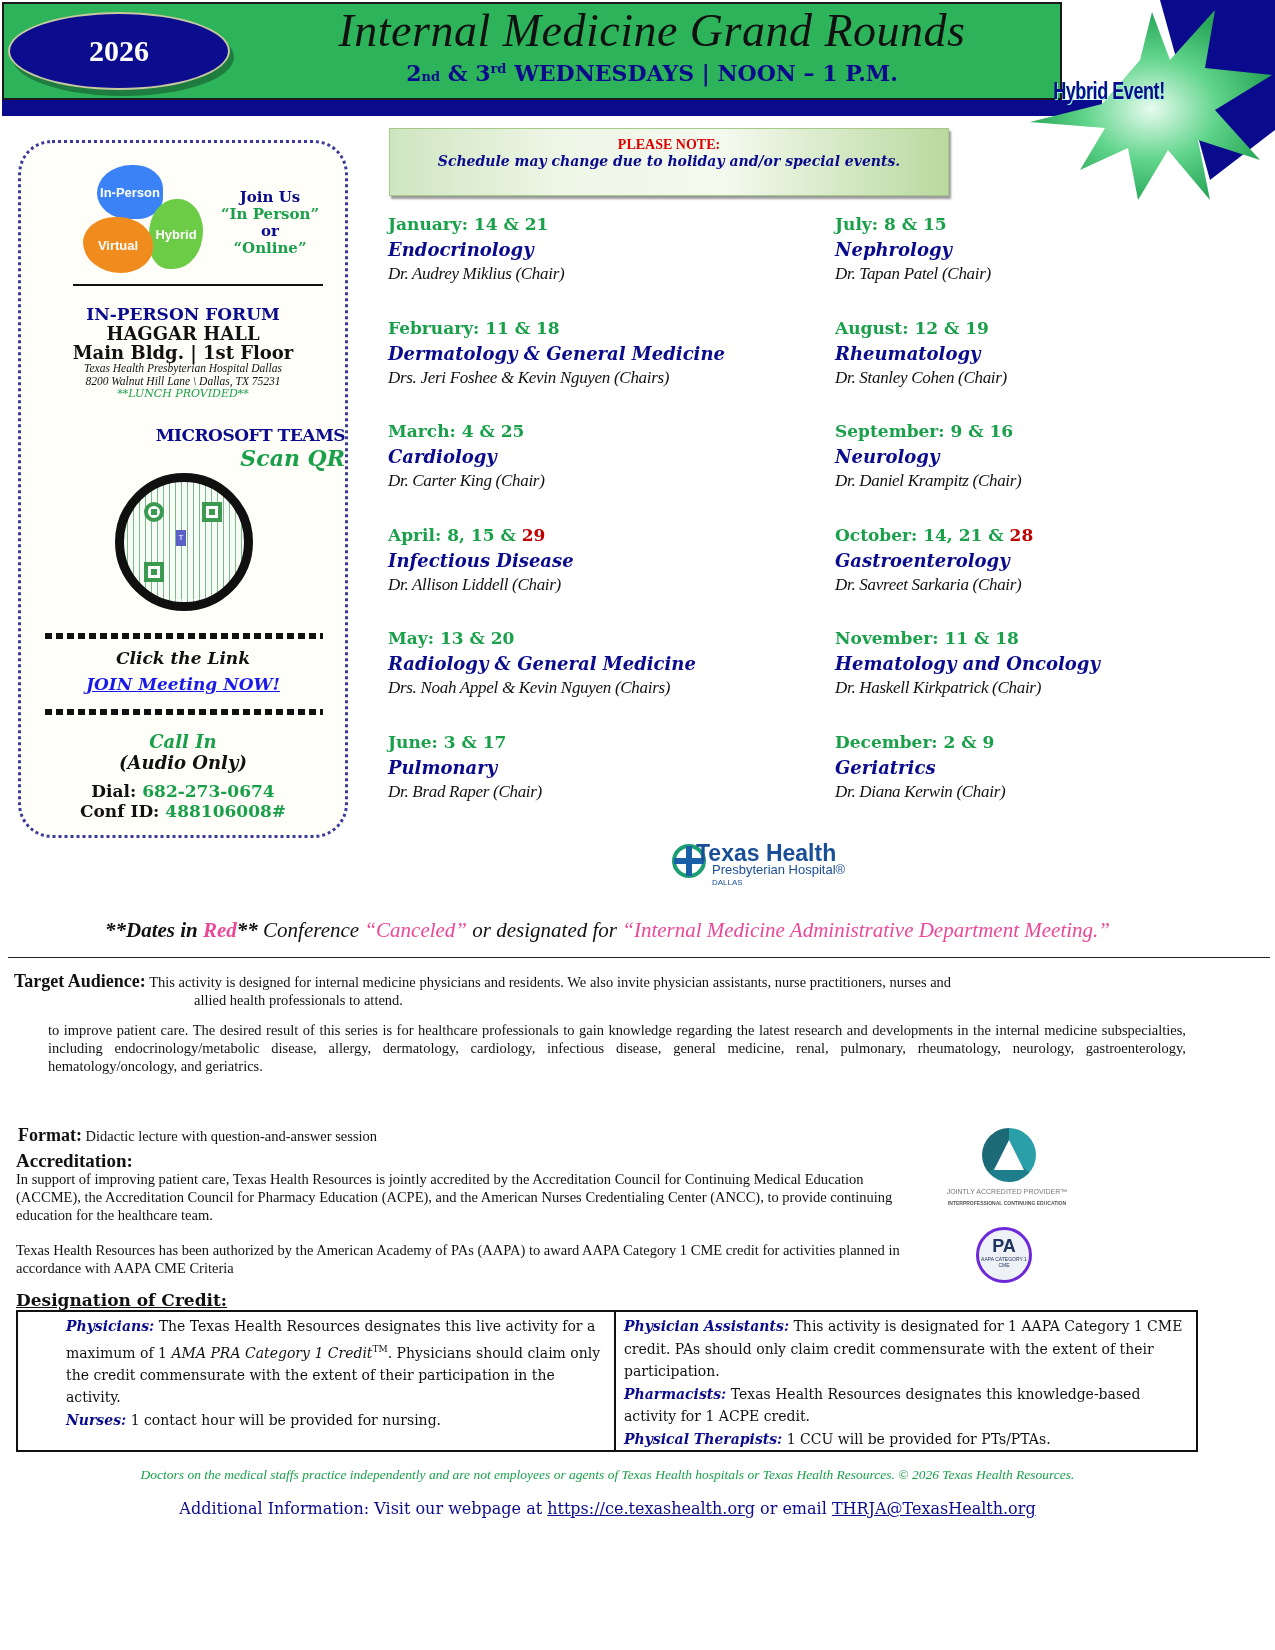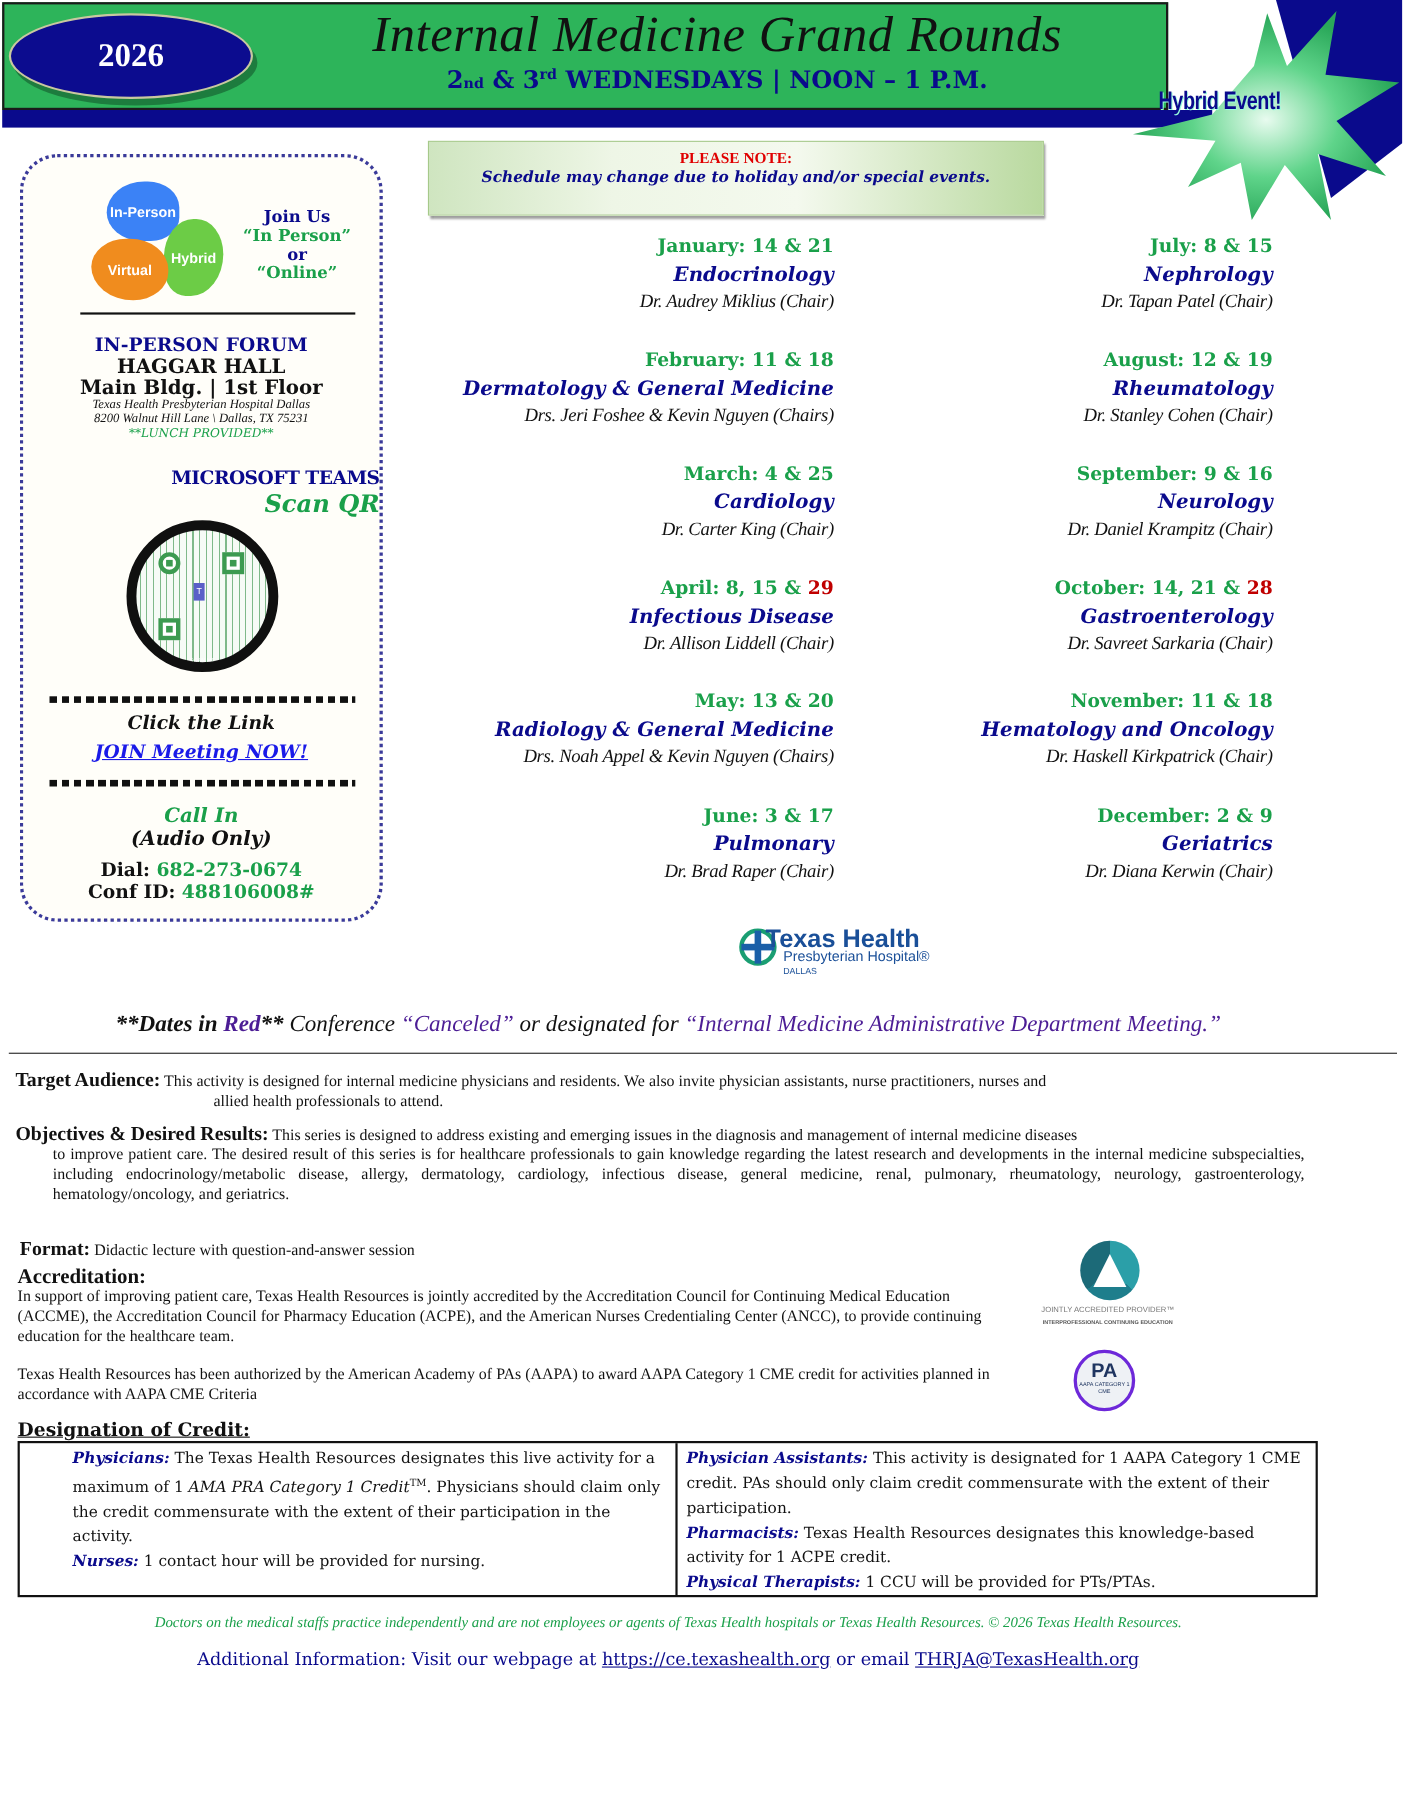--- a/index.html
+++ b/index.html
@@ -72,42 +72,42 @@
   .click { position: absolute; left: 0; top: 505px; width: 324px; text-align: center; font-weight: bold; font-style: italic; font-size: 17px; color: #111; }
   .joinlink { position: absolute; left: 0; top: 531px; width: 324px; text-align: center; font-weight: bold; font-style: italic; font-size: 17px; color: #1a1ae8; text-decoration: underline; }
   .callin { position: absolute; left: 0; top: 588px; width: 324px; text-align: center; font-weight: bold; font-style: italic; line-height: 21px; }
   .callin .c1 { color: #1aa04a; font-size: 18px; }
   .callin .c2 { color: #111; font-size: 18px; }
   .dial { position: absolute; left: 0; top: 638px; width: 324px; text-align: center; font-weight: bold; font-size: 17px; line-height: 20px; }
   .dial .lbl { color: #111; }
   .dial .val { color: #1aa04a; }
 
   
-  .col { position: absolute; top: 212px; text-align: right; }
+  .col { position: absolute; top: 212px; text-align: left; }
   .col.left { left: 388px; width: 370px; }
   .col.right { left: 835px; width: 322px; }
   .event { height: 103.6px; }
   .event .date { color: #1aa04a; font-weight: bold; font-size: 17px; line-height: 25px; font-family: "DejaVu Serif", serif; }
   .event .date .red { color: #c00000; }
   .event .topic { color: #0a0a8c; font-weight: bold; font-style: italic; font-size: 18px; line-height: 25px; font-family: "DejaVu Serif", serif; }
   .event .chair { color: #111; font-style: italic; font-size: 17px; line-height: 24px; font-family: "Liberation Serif", serif; letter-spacing: -0.3px; }
 
   
   .thp-logo { position: absolute; left: 672px; top: 840px; width: 200px; height: 50px; }
   .thp-mark { position: absolute; left: 0; top: 4px; width: 34px; height: 34px; border: 4px solid #1a9e72; border-radius: 50%; }
   .thp-mark::before { content: ""; position: absolute; left: 10px; top: -2px; width: 6px; height: 30px; background: #1a5fa8; }
   .thp-mark::after { content: ""; position: absolute; left: -2px; top: 10px; width: 30px; height: 6px; background: #1a5fa8; }
   .thp-t1 { position: absolute; left: 24px; top: 0; font-family: "Liberation Sans", sans-serif; font-weight: bold; font-size: 23px; color: #1a4f98; }
   .thp-t2 { position: absolute; left: 40px; top: 22px; font-family: "Liberation Sans", sans-serif; font-size: 13px; color: #1a4f98; }
   .thp-t3 { position: absolute; left: 40px; top: 38px; font-family: "Liberation Sans", sans-serif; font-size: 8px; color: #1a4f98; }
 
   
   .reddates { position: absolute; left: 0; top: 918px; width: 1215px; text-align: center; font-family: "Liberation Serif", serif; font-style: italic; font-size: 21px; color: #111; }
   .reddates b { font-weight: bold; }
-  .reddates .r { color: #4c1d95; }
+  .reddates .r { color: #ec4899; }
   .hr { position: absolute; left: 8px; top: 957px; width: 1262px; height: 1px; background: #222; }
 
   
   .info { position: absolute; font-family: "Liberation Serif", serif; font-size: 14.5px; color: #111; line-height: 18px; }
   .info .h { font-weight: bold; font-size: 18px; }
   .ta { left: 14px; top: 972px; width: 1180px; }
   .ta .cont { padding-left: 180px; }
   .obj { left: 14px; top: 1021px; width: 1172px; text-align: justify; }
   .obj .cont { padding-left: 34px; text-align: justify; }
   .fmt { left: 18px; top: 1126px; width: 700px; }
@@ -289,21 +289,20 @@
 
 <div class="reddates"><b>**</b><b>Dates in </b><b class="r">Red</b><b>**</b><span> Conference </span><span class="r">“Canceled”</span><span> or designated for </span><span class="r">“Internal Medicine Administrative Department Meeting.”</span></div>
 <div class="hr"></div>
 
 <div class="info ta">
   <div><span class="h">Target Audience:</span><span> This activity is designed for internal medicine physicians and residents.  We also invite physician assistants, nurse practitioners, nurses and</span></div>
   <div class="cont">allied health professionals to attend.</div>
 </div>
 
 <div class="info obj">
-  <div><span class="h">Objectives &amp; Desired Results:</span><span> This series is designed to address existing and emerging issues in the diagnosis and management of internal medicine diseases</span></div>
   <div class="cont">to improve patient care. The desired result of this series is for healthcare professionals to gain knowledge regarding the latest research and developments in the internal medicine subspecialties, including endocrinology/metabolic disease, allergy, dermatology, cardiology, infectious disease, general medicine, renal, pulmonary, rheumatology, neurology, gastroenterology, hematology/oncology, and geriatrics.</div>
 </div>
 
 <div class="info fmt">
   <span class="h">Format:</span><span> Didactic lecture with question-and-answer session</span>
 </div>
 
 <div class="info acc">
   <div class="h">Accreditation:</div>
   <p>In support of improving patient care, Texas Health Resources is jointly accredited by the Accreditation Council for Continuing Medical Education (ACCME), the Accreditation Council for Pharmacy Education (ACPE), and the American Nurses Credentialing Center (ANCC), to provide continuing education for the healthcare team.</p>

